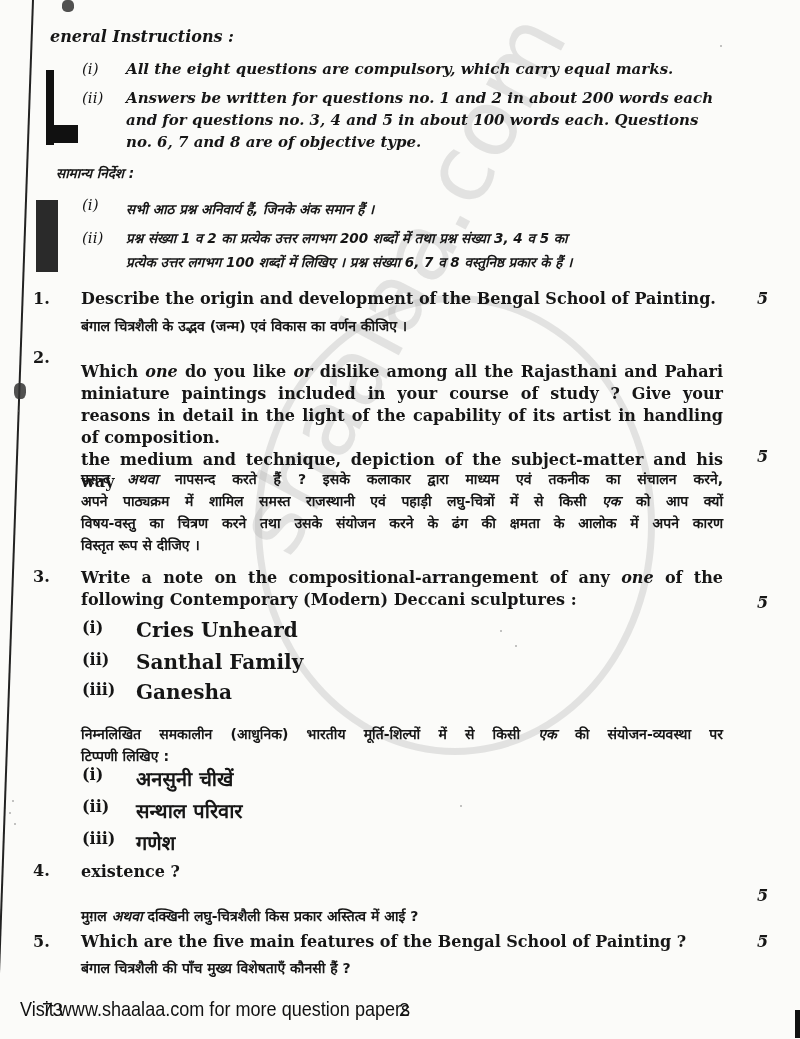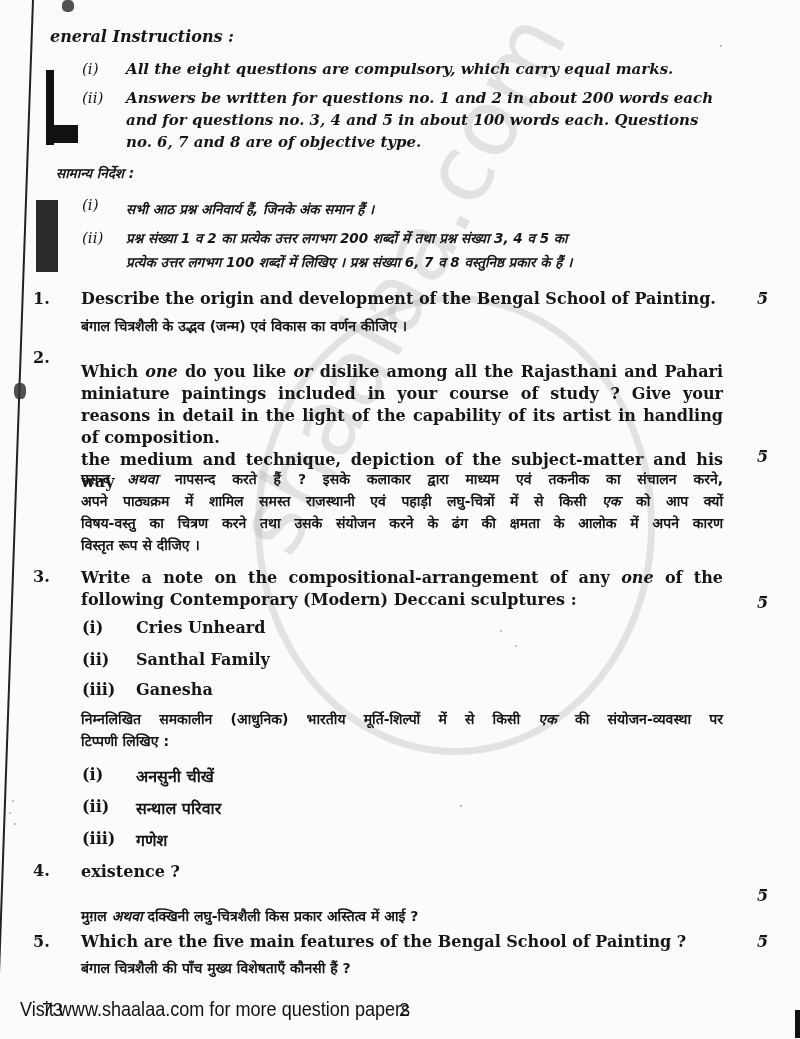--- a/index.html
+++ b/index.html
@@ -36,21 +36,21 @@
     .gi-title { left: 50px; top: 27px; font-size: 16px; font-weight: bold; font-style: italic; }
     .it { font-style: italic; font-weight: bold; font-size: 15px; }
     .roman { position: absolute; font-style: italic; font-size: 15px; }
     .hi { font-family: "DejaVu Sans", "Liberation Sans", sans-serif; font-size: 14px; font-weight: bold; }
     .hi-it { font-family: "DejaVu Sans", "Liberation Sans", sans-serif; font-size: 13.5px; font-style: italic; font-weight: bold; }
 
     .qnum { position: absolute; left: 33px; font-weight: bold; font-size: 16px; }
     .qtext { position: absolute; left: 81px; width: 642px; font-weight: bold; font-size: 16px; line-height: 22px; text-align: justify; }
     .marks { position: absolute; left: 757px; font-style: italic; font-weight: bold; font-size: 16px; }
     .opt-num { position: absolute; left: 82px; font-weight: bold; font-size: 16px; }
-    .opt-text { position: absolute; left: 136px; font-weight: bold; font-size: 16px; }
+    .opt-text { position: absolute; left: 136px; font-weight: bold; font-size: 20px; }
     .hi-line { position: absolute; left: 81px; width: 642px; font-family: "DejaVu Sans","Liberation Sans",sans-serif; font-size: 14px; font-weight: bold; line-height: 22px; text-align: justify; }
     .emph { font-style: italic; }
 
     .footer {
       position: absolute; left: 20px; top: 997px;
       font-family: "Liberation Sans", "DejaVu Sans", sans-serif; font-size: 21px; color: #111;
       transform: scaleX(.86); transform-origin: left top; white-space: nowrap;
     }
     .footer-overlay { position: absolute; font-family: "Liberation Sans","DejaVu Sans",sans-serif; font-size: 19px; color: #111; }
     .right-mark { position: absolute; left: 795px; top: 1010px; width: 5px; height: 28px; background: #111; }
@@ -121,21 +121,21 @@
   </div>
   <div class="marks" style="top:593px;">5</div>
 
   <div class="opt-num" style="top:618px;">(i)</div>
   <div class="opt-text" style="top:618px;">Cries Unheard</div>
   <div class="opt-num" style="top:650px;">(ii)</div>
   <div class="opt-text" style="top:650px;">Santhal Family</div>
   <div class="opt-num" style="top:680px;">(iii)</div>
   <div class="opt-text" style="top:680px;">Ganesha</div>
 
-  <div class="hi-line" style="top:708px;">
+  <div class="hi-line" style="top:723px;">
     <div style="text-align-last:justify;"><span>निम्नलिखित समकालीन (आधुनिक) भारतीय मूर्ति-शिल्पों में से किसी </span><span class="emph">एक</span><span> की संयोजन-व्यवस्था पर</span></div>
     <div>टिप्पणी लिखिए :</div>
   </div>
 
   <div class="opt-num" style="top:765px;">(i)</div>
   <div class="opt-text hi" style="top:765px;">अनसुनी चीखें</div>
   <div class="opt-num" style="top:797px;">(ii)</div>
   <div class="opt-text hi" style="top:797px;">सन्थाल परिवार</div>
   <div class="opt-num" style="top:829px;">(iii)</div>
   <div class="opt-text hi" style="top:829px;">गणेश</div>

